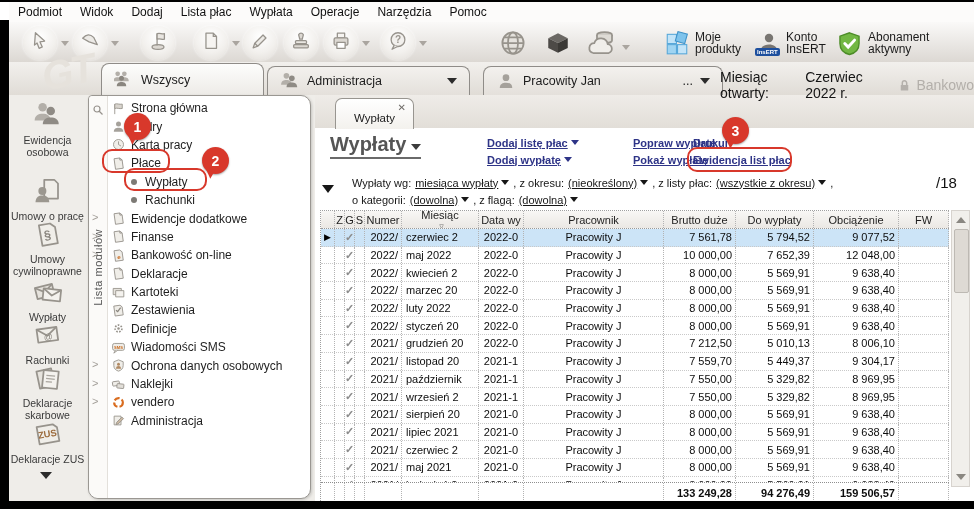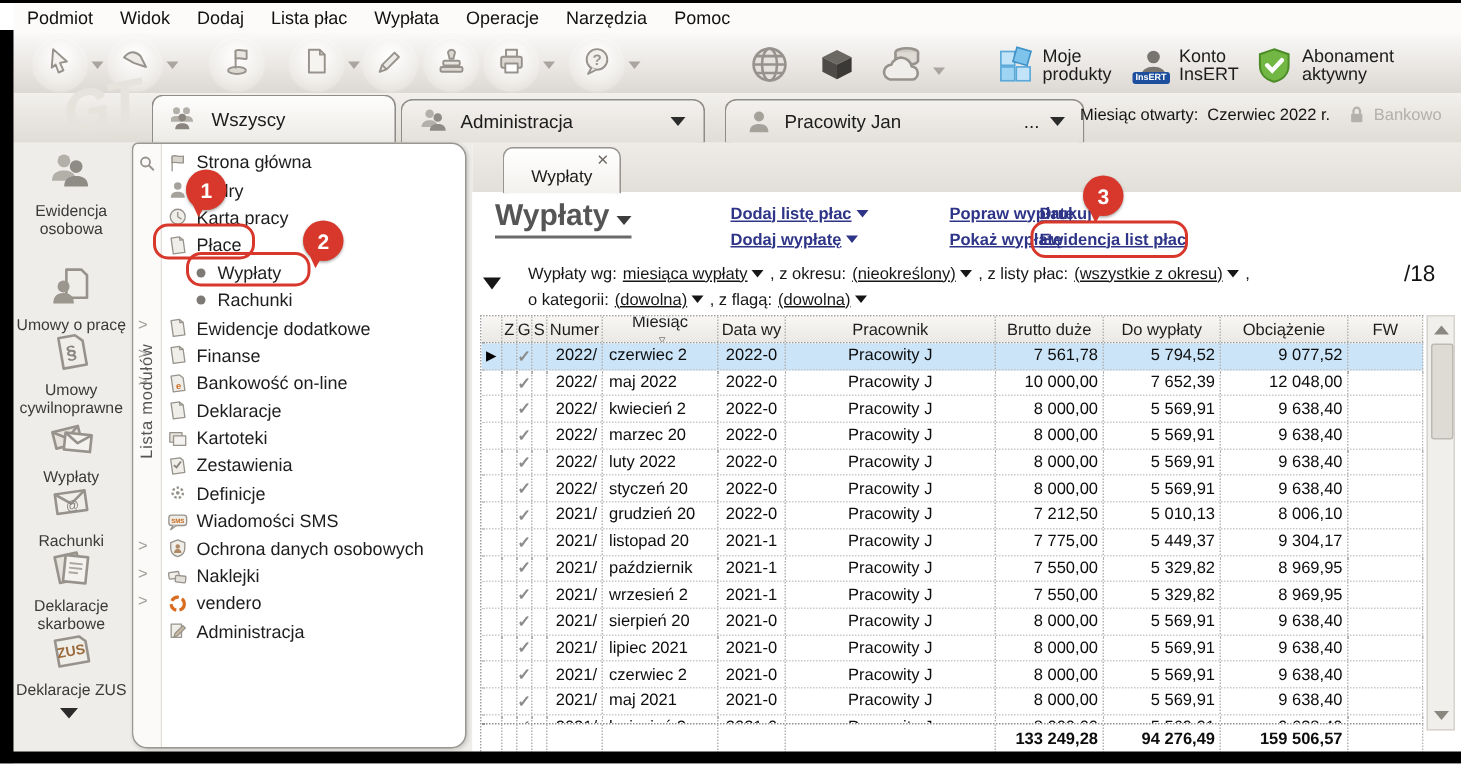--- a/index.html
+++ b/index.html
@@ -30,21 +30,21 @@
 
   
   .tabrow{position:absolute;left:9px;top:62px;right:0;height:33px;
           background:linear-gradient(#f2f0ed,#e0dcd6);}
   .vtab{position:absolute;border:1px solid #8f8c88;border-bottom:none;border-radius:8px 8px 0 0;
         background:linear-gradient(#f3f1ee,#e4e0db);display:flex;align-items:center;gap:7px;
         padding:0 12px;font-size:12.5px;color:#1c1c1c;box-sizing:border-box;}
   .vtab.active{background:linear-gradient(#fdfdfc,#edebe7);}
   .caret-sm{width:0;height:0;border-left:5px solid transparent;border-right:5px solid transparent;
             border-top:6px solid #2b2b2b;}
-  .statusline{position:absolute;left:720px;top:69px;font-size:11px;color:#141414;display:flex;align-items:center;gap:4px;}
+  .statusline{position:absolute;left:720px;top:69px;font-size:14px;color:#141414;display:flex;align-items:center;gap:4px;}
   .status-gray{color:#b3afaa;}
 
   .gt-mark{position:absolute;left:42px;top:50px;font-size:40px;font-weight:bold;font-style:italic;
            color:#e6e2dc;transform:rotate(-12deg);z-index:1;letter-spacing:-2px;}
 
   
   .side-bg{position:absolute;left:9px;top:95px;width:306px;height:406px;background:#efede9;}
   .tab-underfill{position:absolute;left:9px;top:62px;width:70px;height:33px;background:#efede9;}
   .side-item{position:absolute;left:9px;width:77px;text-align:center;z-index:2;}
   .side-item .lbl{font-size:10.5px;color:#3a3a3a;line-height:11.5px;margin-top:1px;}
@@ -934,21 +934,21 @@
         <div class="gcell al-l" style="width: 77px;">
           <span>listopad 20</span>
         </div>
         <div class="gcell " style="width: 45px;">
           <span>2021-1</span>
         </div>
         <div class="gcell " style="width: 140px;">
           <span>Pracowity J</span>
         </div>
         <div class="gcell al-r" style="width: 72px;">
-          <span>7 775,00</span>
+          <span>7 559,70</span>
         </div>
         <div class="gcell al-r" style="width: 78px; align-items: center;">
           <span>5 449,37</span>
         </div>
         <div class="gcell al-r" style="width: 85px;">
           <span>9 304,17</span>
         </div>
         <div class="gcell " style="width: 50px;"></div>
       </div>
       <div class="grow">

